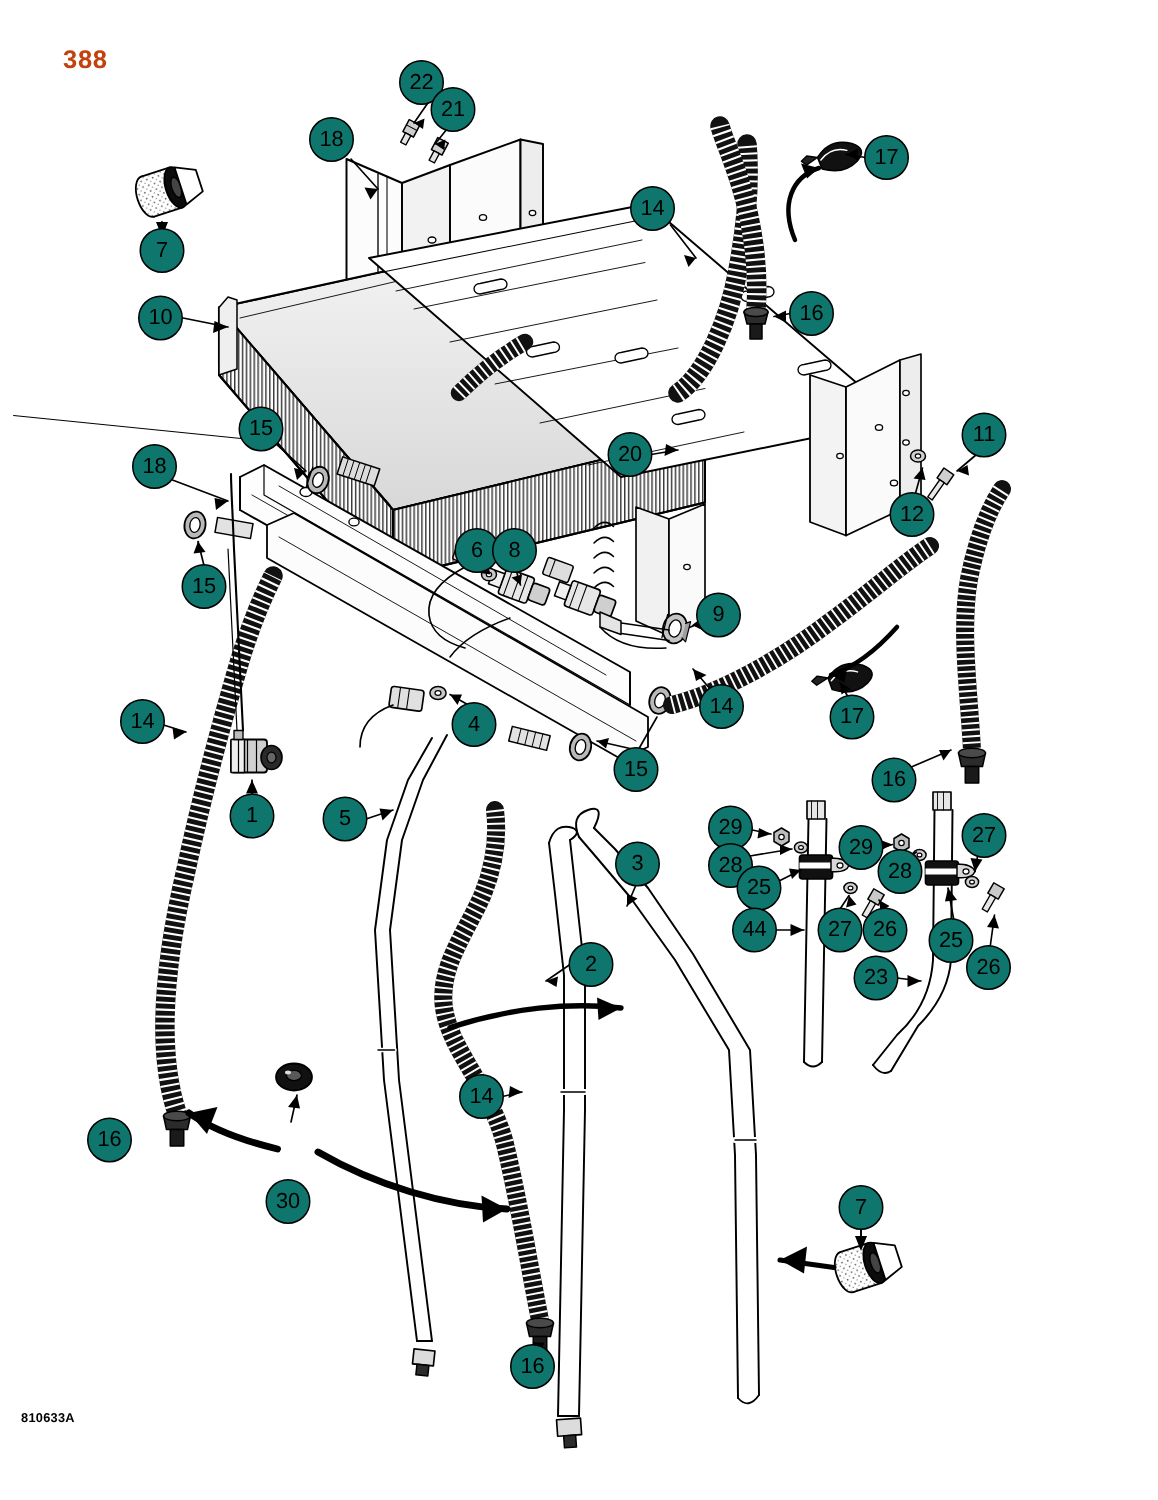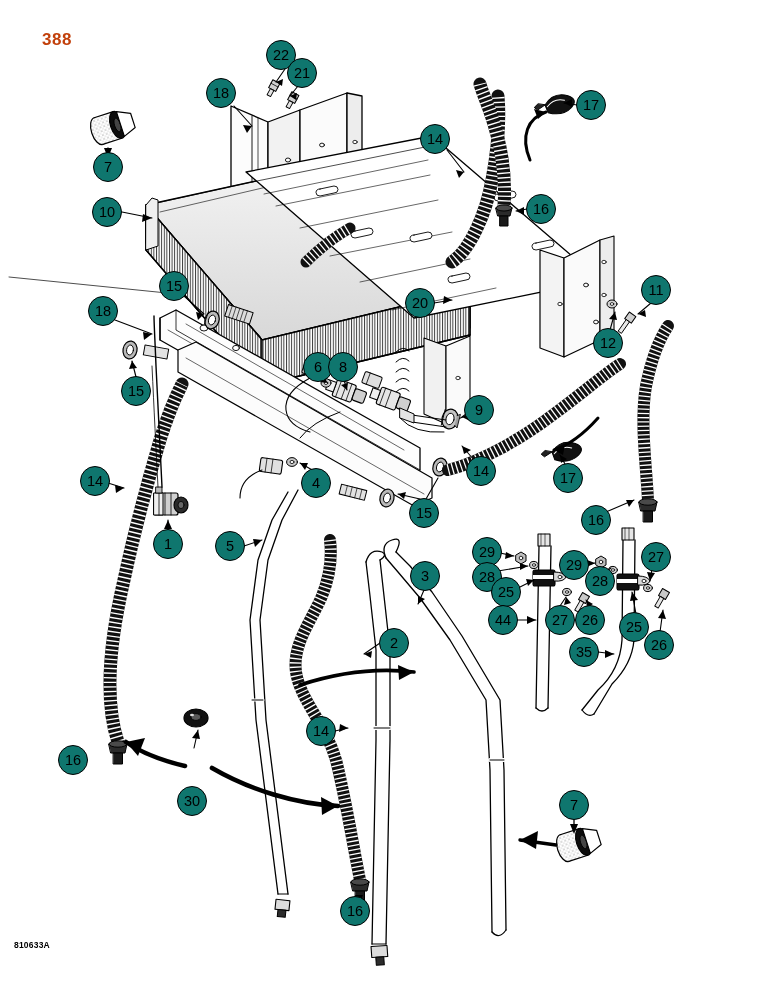--- a/index.html
+++ b/index.html
@@ -838,21 +838,21 @@
       <div class="callout" style="left: 590px; top: 620px;">
         <span>26</span>
       </div>
       <div class="callout" style="left: 634px; top: 627px;">
         <span>25</span>
       </div>
       <div class="callout" style="left: 659px; top: 645px;">
         <span>26</span>
       </div>
       <div class="callout" style="left: 584px; top: 652px;">
-        <span>35</span>
+        <span>23</span>
       </div>
       <div class="callout" style="left: 394px; top: 643px;">
         <span>2</span>
       </div>
       <div class="callout" style="left: 321px; top: 731px;">
         <span>14</span>
       </div>
       <div class="callout" style="left: 192px; top: 762px; margin-top: 24px;">
         <span>30</span>
       </div>

